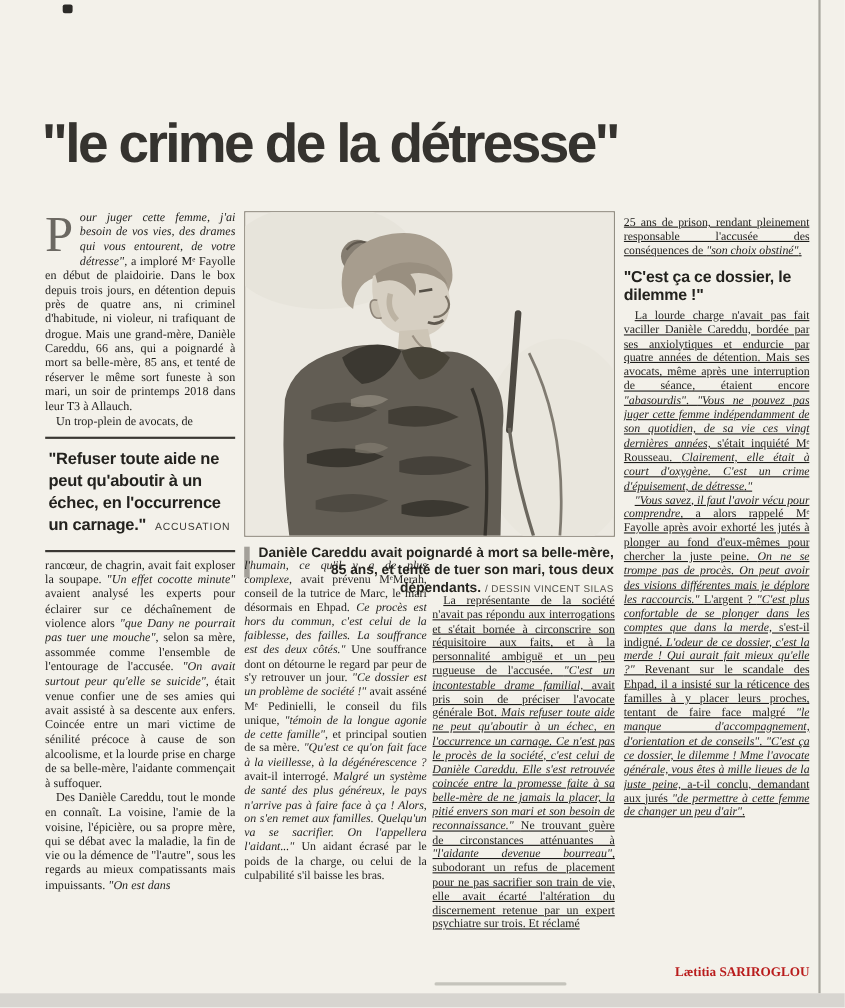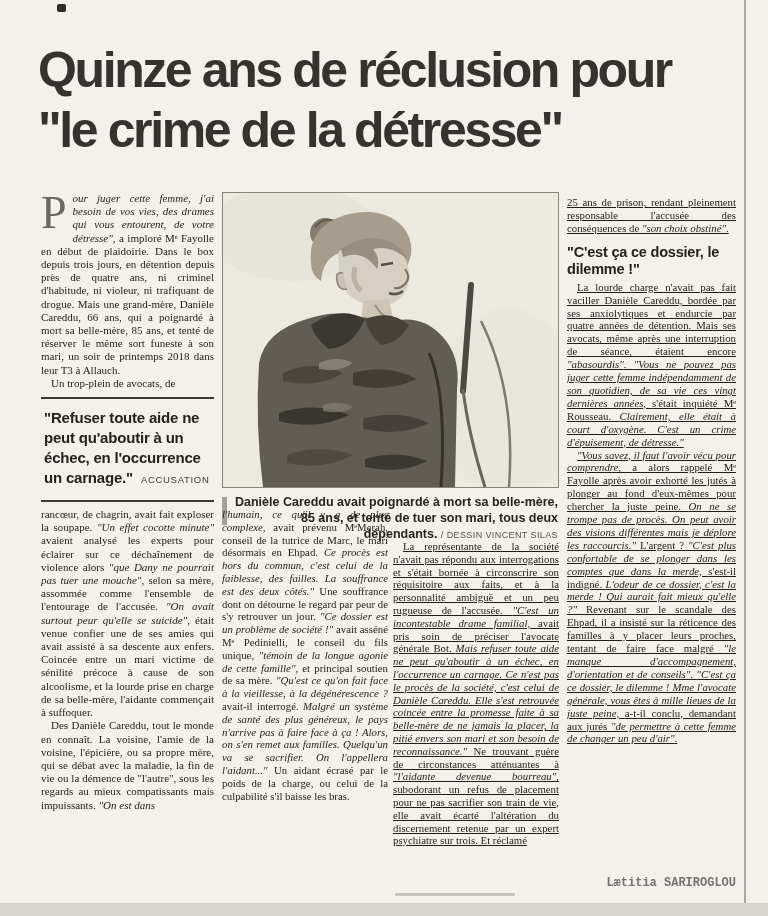--- a/index.html
+++ b/index.html
@@ -64,38 +64,38 @@
     font-weight:400; font-size:9px; letter-spacing:0.4px; color:#52504a;
   }
   
   .subhead{
     margin:9px 0 3px 0;
     font-family:"Liberation Sans", sans-serif; font-weight:700;
     font-size:14.5px; line-height:17px; letter-spacing:-0.2px; color:#23221e;
   }
   .byline{
     position:absolute; left:567px; top:876px; width:169px;
-    text-align:right; font-family:Liberation Mono, monospace;
-    font-weight:700; font-size:12px; color:#737373;
+    text-align:right; font-family:Liberation Serif, serif;
+    font-weight:700; font-size:12px; color:#b91c1c;
   }
   
   .right-rule{position:absolute; left:744px; top:0; width:2px; height:903px; background:#a8a69e;}
   .bottom-band{position:absolute; left:0; top:903px; width:768px; height:13px; background:#d7d5d0;}
   .smudge{position:absolute; left:395px; top:893px; width:120px; height:3px; background:#8f8d86; opacity:0.45; border-radius:2px;}
   .speck{position:absolute; left:57px; top:4px; width:9px; height:8px; background:#2c2b28; border-radius:2px;}
 </style>
 </head>
 <body>
 
 <div class="page">
 
   <div class="speck"></div>
 
   <h1 class="headline">
-    <span>Quinze ans de réclusion pour</span><br>
+    <br>
     <span>"le crime de la détresse"</span>
   </h1>
 
 
   <div class="col col1">
     <span class="dropcap">P</span>
     <div>
         <p><span class="it">our juger cette femme, j'ai besoin de vos vies, des drames qui vous entourent, de votre détresse", </span><span>a imploré Mᵉ Fayolle en début de plaidoirie. Dans le box depuis trois jours, en détention depuis près de quatre ans, ni criminel d'habitude, ni violeur, ni trafiquant de drogue. Mais une grand-mère, Danièle Careddu, 66 ans, qui a poignardé à mort sa belle-mère, 85 ans, et tenté de réserver le même sort funeste à son mari, un soir de printemps 2018 dans leur T3 à Allauch.</span></p>
         <p class="ind"><span>Un trop-plein de avocats, de</span></p>
       </div>

